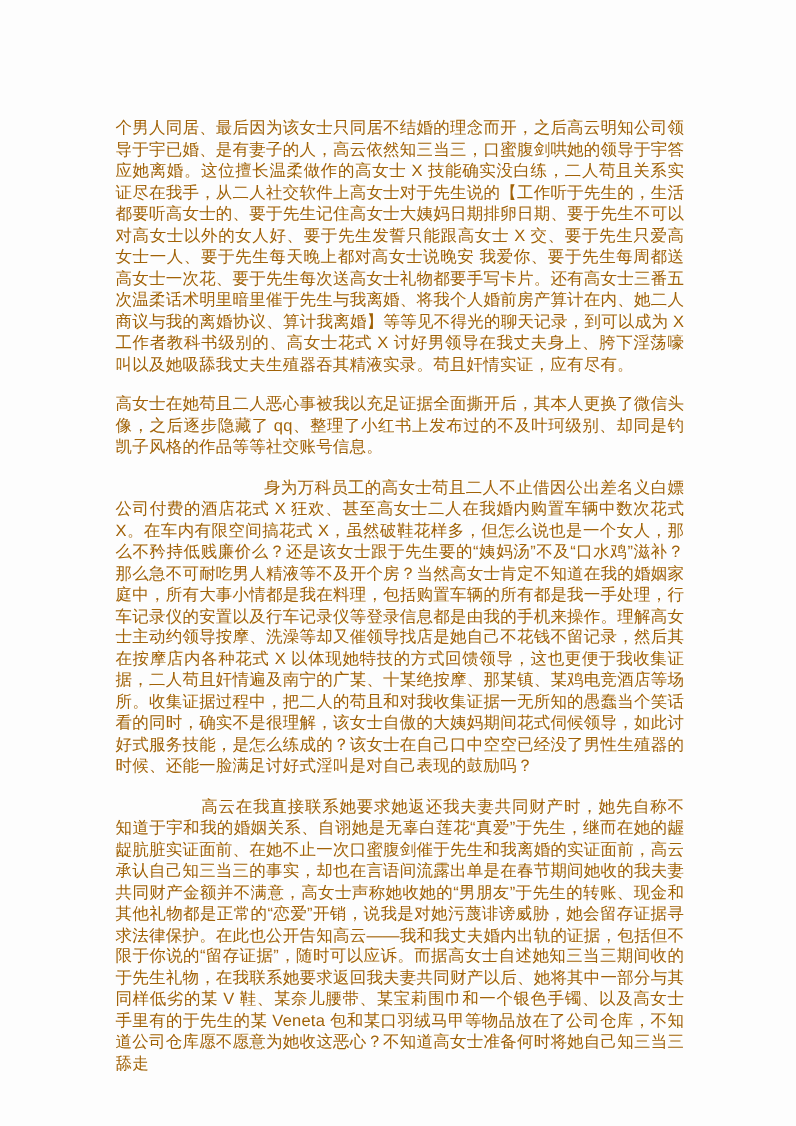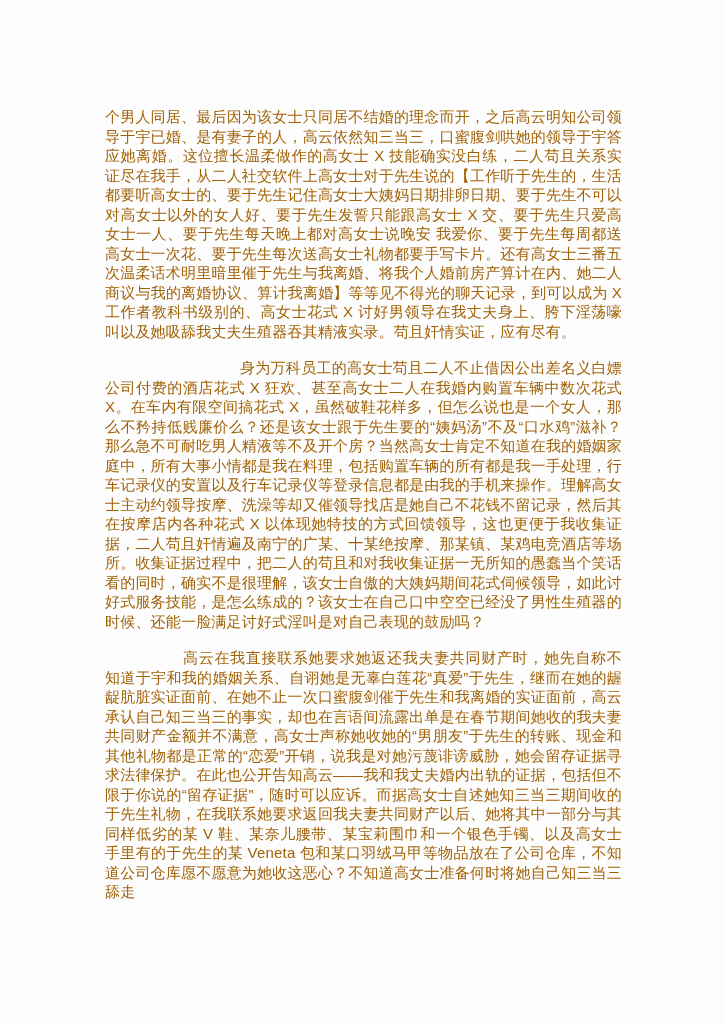--- a/index.html
+++ b/index.html
@@ -33,16 +33,17 @@
   }
   .para.indent-large { text-indent: 135px; }
   .para.indent-medium { text-indent: 78px; }
 </style>
 </head>
 <body>
 
 <div class="canvas">
   <div class="page-text">
     <p class="para">个男人同居、最后因为该女士只同居不结婚的理念而开，之后高云明知公司领导于宇已婚、是有妻子的人，高云依然知三当三，口蜜腹剑哄她的领导于宇答应她离婚。这位擅长温柔做作的高女士 X 技能确实没白练，二人苟且关系实证尽在我手，从二人社交软件上高女士对于先生说的【工作听于先生的，生活都要听高女士的、要于先生记住高女士大姨妈日期排卵日期、要于先生不可以对高女士以外的女人好、要于先生发誓只能跟高女士 X 交、要于先生只爱高女士一人、要于先生每天晚上都对高女士说晚安 我爱你、要于先生每周都送高女士一次花、要于先生每次送高女士礼物都要手写卡片。还有高女士三番五次温柔话术明里暗里催于先生与我离婚、将我个人婚前房产算计在内、她二人商议与我的离婚协议、算计我离婚】等等见不得光的聊天记录，到可以成为 X 工作者教科书级别的、高女士花式 X 讨好男领导在我丈夫身上、胯下淫荡嚎叫以及她吸舔我丈夫生殖器吞其精液实录。苟且奸情实证，应有尽有。</p>
+    <p class="para">高女士在她苟且二人恶心事被我以充足证据全面撕开后，其本人更换了微信头像，之后逐步隐藏了 qq、整理了小红书上发布过的不及叶珂级别、却同是钓凯子风格的作品等等社交账号信息。</p>
     <p class="para indent-large">身为万科员工的高女士苟且二人不止借因公出差名义白嫖公司付费的酒店花式 X 狂欢、甚至高女士二人在我婚内购置车辆中数次花式 X。在车内有限空间搞花式 X，虽然破鞋花样多，但怎么说也是一个女人，那么不矜持低贱廉价么？还是该女士跟于先生要的“姨妈汤”不及“口水鸡”滋补？那么急不可耐吃男人精液等不及开个房？当然高女士肯定不知道在我的婚姻家庭中，所有大事小情都是我在料理，包括购置车辆的所有都是我一手处理，行车记录仪的安置以及行车记录仪等登录信息都是由我的手机来操作。理解高女士主动约领导按摩、洗澡等却又催领导找店是她自己不花钱不留记录，然后其在按摩店内各种花式 X 以体现她特技的方式回馈领导，这也更便于我收集证据，二人苟且奸情遍及南宁的广某、十某绝按摩、那某镇、某鸡电竞酒店等场所。收集证据过程中，把二人的苟且和对我收集证据一无所知的愚蠢当个笑话看的同时，确实不是很理解，该女士自傲的大姨妈期间花式伺候领导，如此讨好式服务技能，是怎么练成的？该女士在自己口中空空已经没了男性生殖器的时候、还能一脸满足讨好式淫叫是对自己表现的鼓励吗？</p>
     <p class="para indent-medium">高云在我直接联系她要求她返还我夫妻共同财产时，她先自称不知道于宇和我的婚姻关系、自诩她是无辜白莲花“真爱”于先生，继而在她的龌龊肮脏实证面前、在她不止一次口蜜腹剑催于先生和我离婚的实证面前，高云承认自己知三当三的事实，却也在言语间流露出单是在春节期间她收的我夫妻共同财产金额并不满意，高女士声称她收她的“男朋友”于先生的转账、现金和其他礼物都是正常的“恋爱”开销，说我是对她污蔑诽谤威胁，她会留存证据寻求法律保护。在此也公开告知高云——我和我丈夫婚内出轨的证据，包括但不限于你说的“留存证据”，随时可以应诉。而据高女士自述她知三当三期间收的于先生礼物，在我联系她要求返回我夫妻共同财产以后、她将其中一部分与其同样低劣的某 V 鞋、某奈儿腰带、某宝莉围巾和一个银色手镯、以及高女士手里有的于先生的某 Veneta 包和某口羽绒马甲等物品放在了公司仓库，不知道公司仓库愿不愿意为她收这恶心？不知道高女士准备何时将她自己知三当三舔走</p>
   </div>
 </div>
 
 </body></html>

